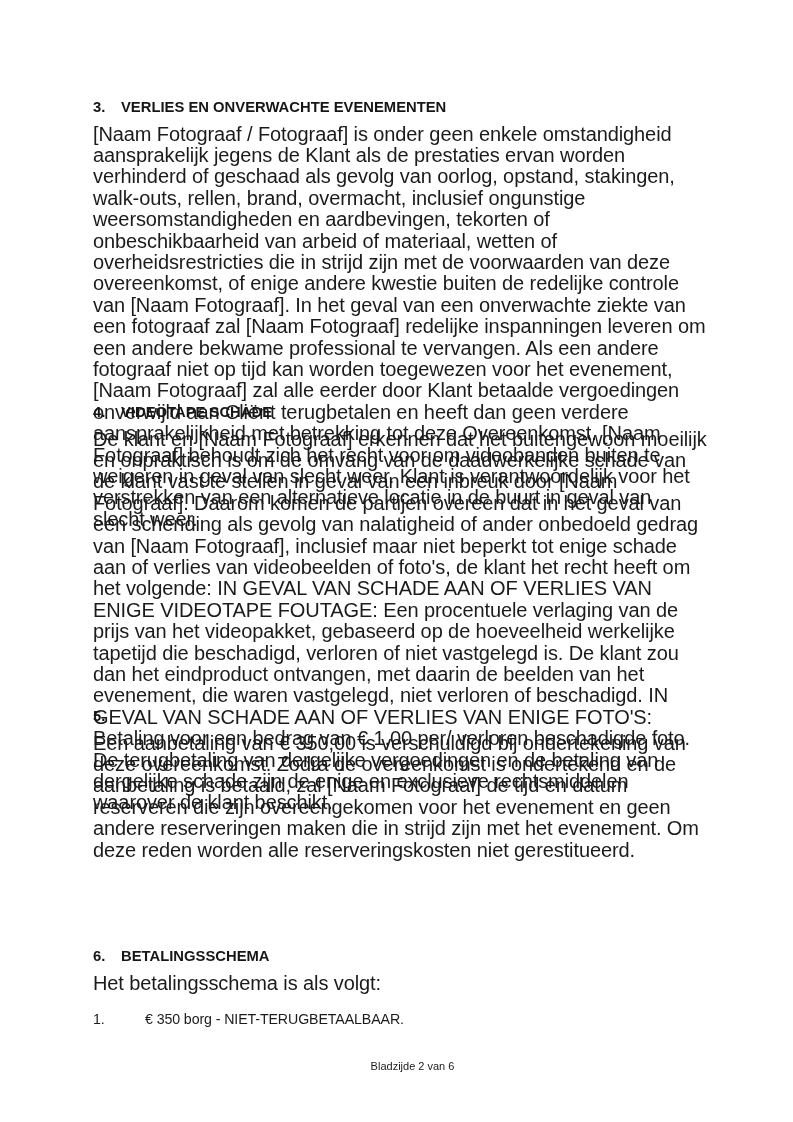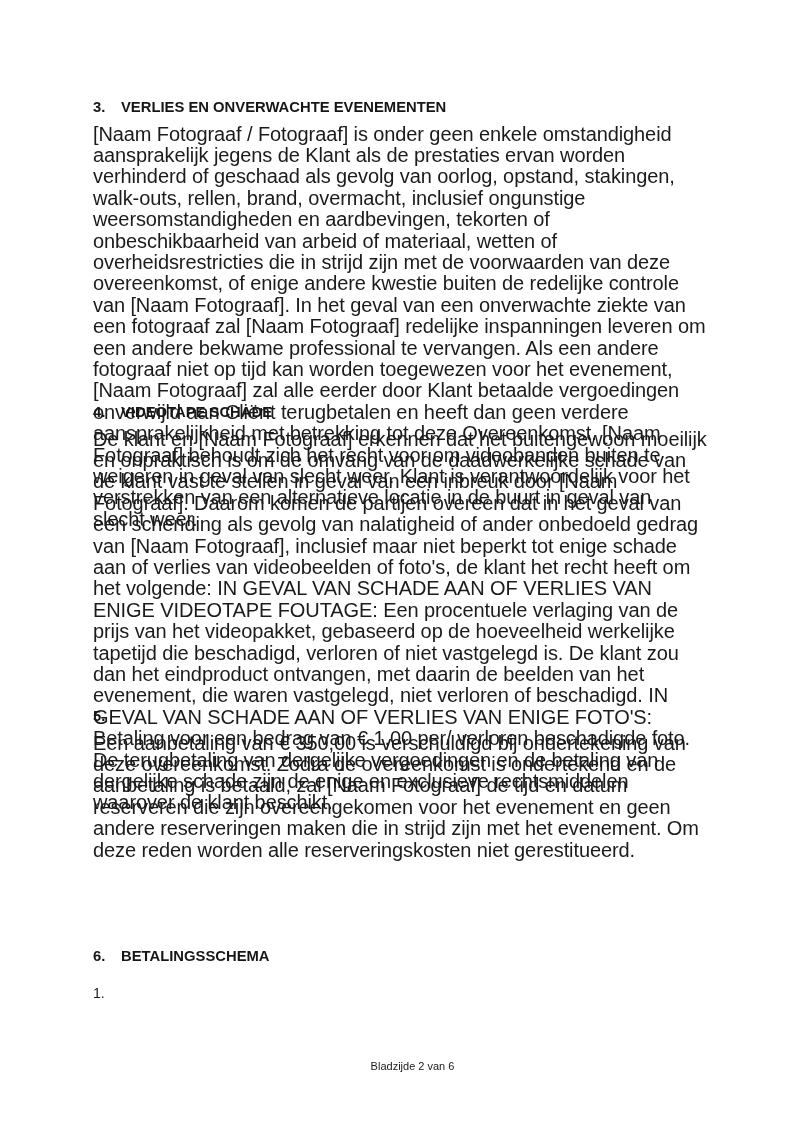--- a/index.html
+++ b/index.html
@@ -90,22 +90,24 @@
       <span class="num">5.</span>
     </h2>
     <p class="para">Een aanbetaling van € 350,00 is verschuldigd bij ondertekening van deze overeenkomst. Zodra de overeenkomst is ondertekend en de aanbetaling is betaald, zal [Naam Fotograaf] de tijd en datum reserveren die zijn overeengekomen voor het evenement en geen andere reserveringen maken die in strijd zijn met het evenement. Om deze reden worden alle reserveringskosten niet gerestitueerd.</p>
   </section>
 
   <section class="section" id="sec6">
     <h2 class="heading">
       <span class="num">6.</span>
       <span class="title">BETALINGSSCHEMA</span>
     </h2>
+    <p class="para">Het betalingsschema is als volgt:</p>
     <div class="list-item">
       <span class="li-num">1.</span>
+      <span class="li-text">€ 350 borg - NIET-TERUGBETAALBAAR.</span>
     </div>
   </section>
 
   <div class="footer">
     <span>Bladzijde 2 van 6</span>
   </div>
 
 </div>
 
 </body></html>

